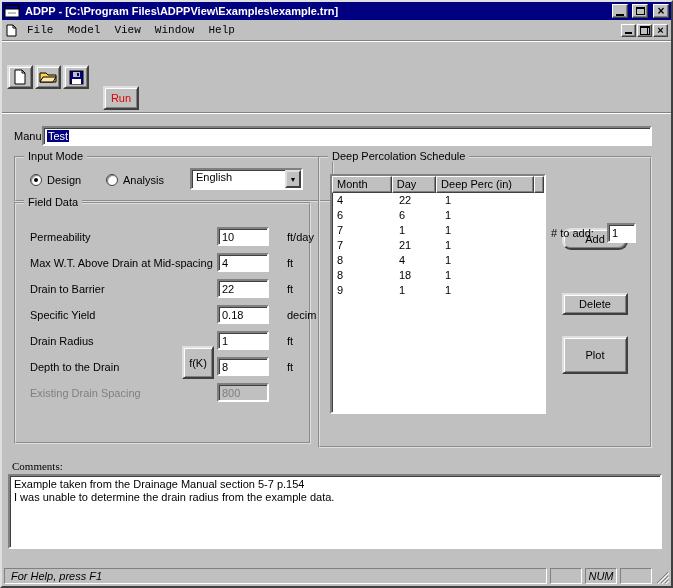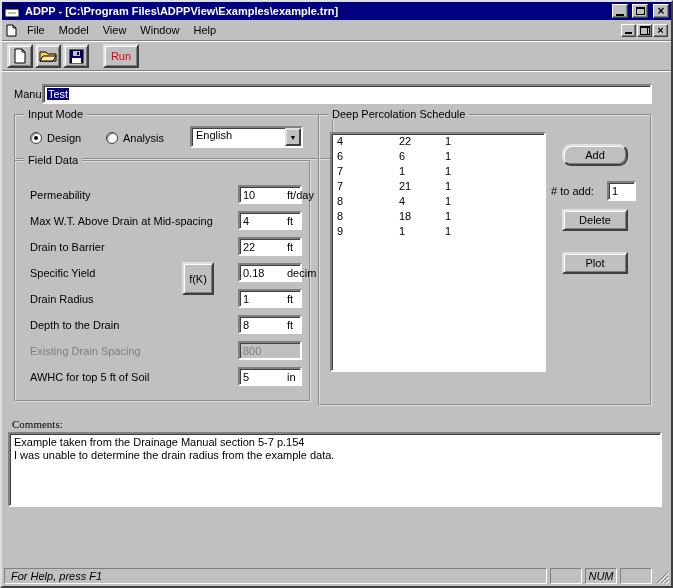--- a/index.html
+++ b/index.html
@@ -17,21 +17,21 @@
   .tb-btn + .tb-btn { margin-left:1px; }
   .g-min { width:8px; height:2px; background:#000; margin-top:7px; }
   .g-max { width:9px; height:8px; border:1px solid #000; border-top-width:2px; }
   .g-x { font-size:12px; font-weight:bold; line-height:10px; }
   .g-restore { position:relative; width:10px; height:9px; }
   .g-restore::before { content:""; position:absolute; right:0; top:0; width:6px; height:6px; border:1px solid #000; border-top-width:2px; }
   .g-restore::after { content:""; position:absolute; left:0; bottom:0; width:6px; height:6px; border:1px solid #000; border-top-width:2px; background:#c0c0c0; }
 
   
   .menubar { flex:0 0 21px; display:flex; align-items:center; padding:0 3px; border-bottom:1px solid #808080; }
-  .menu-item { padding:1px 7px; cursor:default; }
+  .menu-item { padding:1px 7px; cursor:default;font-family:Liberation Mono, monospace; }
   .mdi-icon { margin-right:2px; display:inline-flex; }
   .mdi-controls { margin-left:auto; display:flex; }
   .sm-btn { width:15px; height:13px; background:#c0c0c0; border:1px solid; border-color:#fff #404040 #404040 #fff;
             box-shadow:inset -1px -1px 0 #808080; display:inline-flex; align-items:center; justify-content:center; margin-left:1px; }
   .sm-btn .g-min { margin-top:6px; width:7px; }
   .sm-btn .g-x { font-size:11px; }
 
   
   .toolbar { flex:0 0 29px; display:flex; align-items:center; padding:2px 5px; gap:2px;
              border-top:1px solid #fff; border-bottom:1px solid #808080; }
@@ -43,41 +43,41 @@
   .main { flex:1; position:relative; border-top:1px solid #fff; }
   .label { position:absolute; white-space:nowrap; }
 
   .sunken { background:#fff; border:2px solid; border-color:#808080 #fff #fff #808080; box-shadow:inset 1px 1px 0 #404040; }
   .textbox { background:#fff; border:2px solid; border-color:#808080 #fff #fff #808080; box-shadow:inset 1px 1px 0 #404040;
              font:inherit; padding:1px 3px; color:#000; }
   .textbox:disabled, .textbox.gray { background:#c0c0c0; color:#808080; }
 
   .btn { background:#c0c0c0; border:2px solid; border-color:#dfdfdf #404040 #404040 #dfdfdf;
          box-shadow:inset 1px 1px 0 #fff, inset -1px -1px 0 #808080;
-         display:flex; align-items:center; justify-content:center; font:inherit; cursor:default; }
+         display:flex; align-items:center; justify-content:center; font:inherit; cursor:default;margin-top:42px; }
 
   .groupbox { position:absolute; border:2px groove #dfdfdf; }
   .legend { position:absolute; top:-8px; left:8px; background:#c0c0c0; padding:0 4px; white-space:nowrap; }
 
   .title-input { position:absolute; left:40px; top:12px; width:610px; height:20px; display:flex; align-items:center; padding:0 3px; }
   .sel { background:#000080; color:#fff; padding:0 1px; }
 
   .radio-row { position:absolute; display:flex; align-items:center; height:14px; }
   .radio { width:12px; height:12px; border-radius:50%; background:#fff; border:1px solid #404040;
            box-shadow:inset 1px 1px 1px #808080; display:inline-block; position:relative; margin-right:5px; }
   .radio.checked::after { content:""; position:absolute; left:3px; top:3px; width:4px; height:4px; border-radius:50%; background:#000; }
 
   .dropdown { position:absolute; display:flex; align-items:stretch; }
   .dropdown-value { flex:1; padding:1px 4px; }
   .dropdown-btn { width:16px; background:#c0c0c0; border:2px solid; border-color:#dfdfdf #404040 #404040 #dfdfdf;
                   display:flex; align-items:center; justify-content:center; font-size:7px; }
 
   .field-row { position:absolute; left:0; right:0; height:22px; }
   .flabel { position:absolute; left:14px; top:4px; white-space:nowrap; }
-  .finput { position:absolute; left:201px; top:0; width:64px; height:19px;margin-left:21px; }
+  .finput { position:absolute; left:201px; top:0; width:52px; height:19px; }
   .funit { position:absolute; left:271px; top:4px; white-space:nowrap; }
   .fk-btn { position:absolute; left:166px; top:-1px; width:32px; height:33px; }
 
   .listview { position:absolute; left:10px; top:16px; width:216px; height:240px; overflow:hidden; }
   .lv-header { display:flex; height:17px; }
   .lv-hcell { background:#c0c0c0; border:1px solid; border-color:#fff #404040 #404040 #fff;
               box-shadow:inset -1px -1px 0 #808080; padding:1px 4px; white-space:nowrap; overflow:hidden; }
   .lv-row { display:flex; height:15px; line-height:15px; }
   .lv-cell { padding:0 5px; overflow:hidden; }
   .c0 { width:62px; } .c1 { width:46px; } .c2 { width:102px; } .cfill { flex:1; }
@@ -228,31 +228,32 @@
         <input class="textbox finput" value="8" style="">
         <span class="funit">ft</span>
       </div>
 
       <div class="field-row" style="top:179px;">
         <span class="flabel" style="color:#808080">Existing Drain Spacing</span>
         <input class="textbox finput gray" disabled="" value="800" style="">
         <span class="funit"></span>
       </div>
 
-      <div class="field-row" style="top:205px;">
-        <span class="flabel">AWHC for top 5 ft of Soil</span>
-        <input class="textbox finput" value="5" style="">
-        <span class="funit">in</span>
-      </div>
     </div>
 
     <div class="groupbox" style="left:316px; top:42px; width:334px; height:292px;">
       <span class="legend">Deep Percolation Schedule</span>
 
       <div class="sunken listview">
+        <div class="lv-header">
+          <span class="lv-hcell c0">Month</span>
+          <span class="lv-hcell c1">Day</span>
+          <span class="lv-hcell c2">Deep Perc (in)</span>
+          <span class="lv-hcell cfill"></span>
+        </div>
         <div class="lv-row">
           <span class="lv-cell c0">4</span>
           <span class="lv-cell c1">22</span>
           <span class="lv-cell c2">1</span>
         </div>
         <div class="lv-row">
           <span class="lv-cell c0">6</span>
           <span class="lv-cell c1">6</span>
           <span class="lv-cell c2">1</span>
         </div>
@@ -280,21 +281,21 @@
           <span class="lv-cell c0">9</span>
           <span class="lv-cell c1">1</span>
           <span class="lv-cell c2">1</span>
         </div>
       </div>
 
       <button class="btn" style="position:absolute; left:242px; top:28px; width:66px; height:22px;border-radius:9px;">Add</button>
       <span class="label" style="left:231px; top:69px;"># to add:</span>
       <input class="textbox" style="position: absolute; left: 287px; top: 65px; width: 29px; height: 20px;" value="1">
       <button class="btn" style="position:absolute; left:242px; top:93px; width:66px; height:22px;">Delete</button>
-      <button class="btn" style="position:absolute; left:242px; top:136px; width:66px; height:22px;">Plot</button>
+      <button class="btn" style="position:absolute; left:242px; top:136px; width:66px; height:38px;">Plot</button>
     </div>
 
     <span class="label" style="left:10px; top:346px;font-family:Liberation Serif, serif;">Comments:</span>
     <textarea class="textbox comments-box" spellcheck="false" style="">Example taken from the Drainage Manual section 5-7 p.154
 I was unable to determine the drain radius from the example data.</textarea>
   </div>
 
   <div class="statusbar">
     <span class="sb-pane sb-msg">For Help, press F1</span>
     <span class="sb-pane sb-sm"></span>

